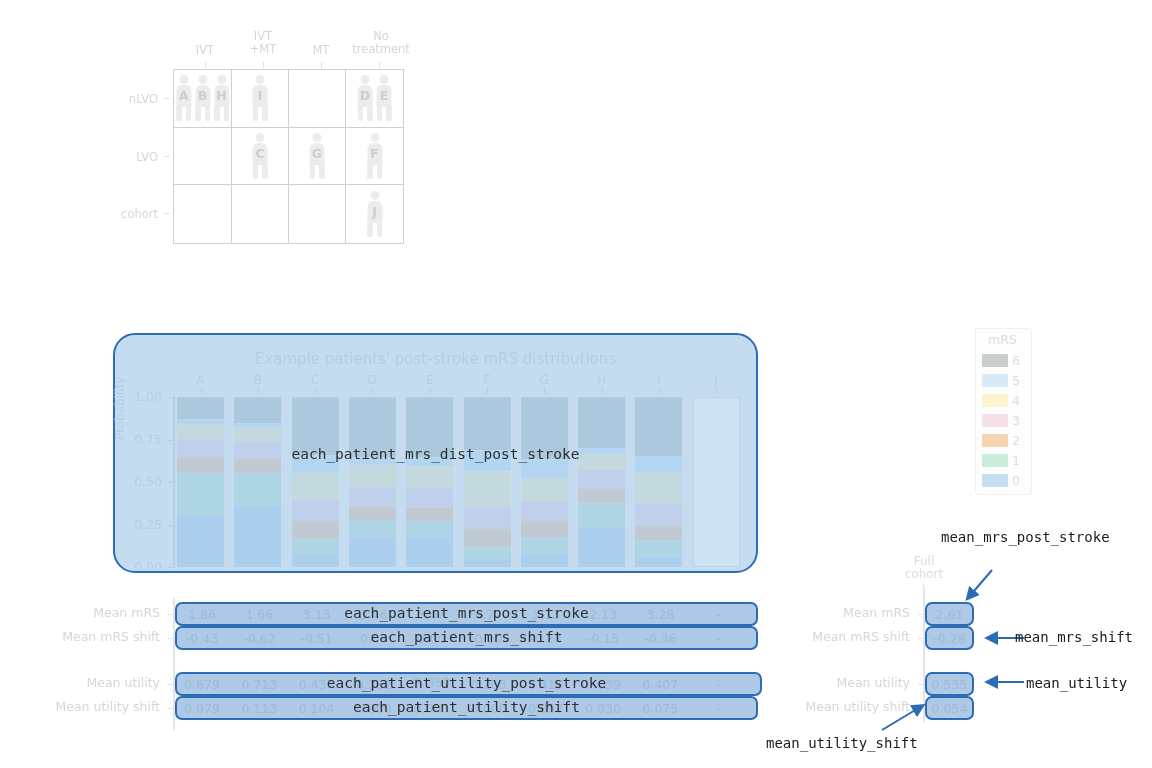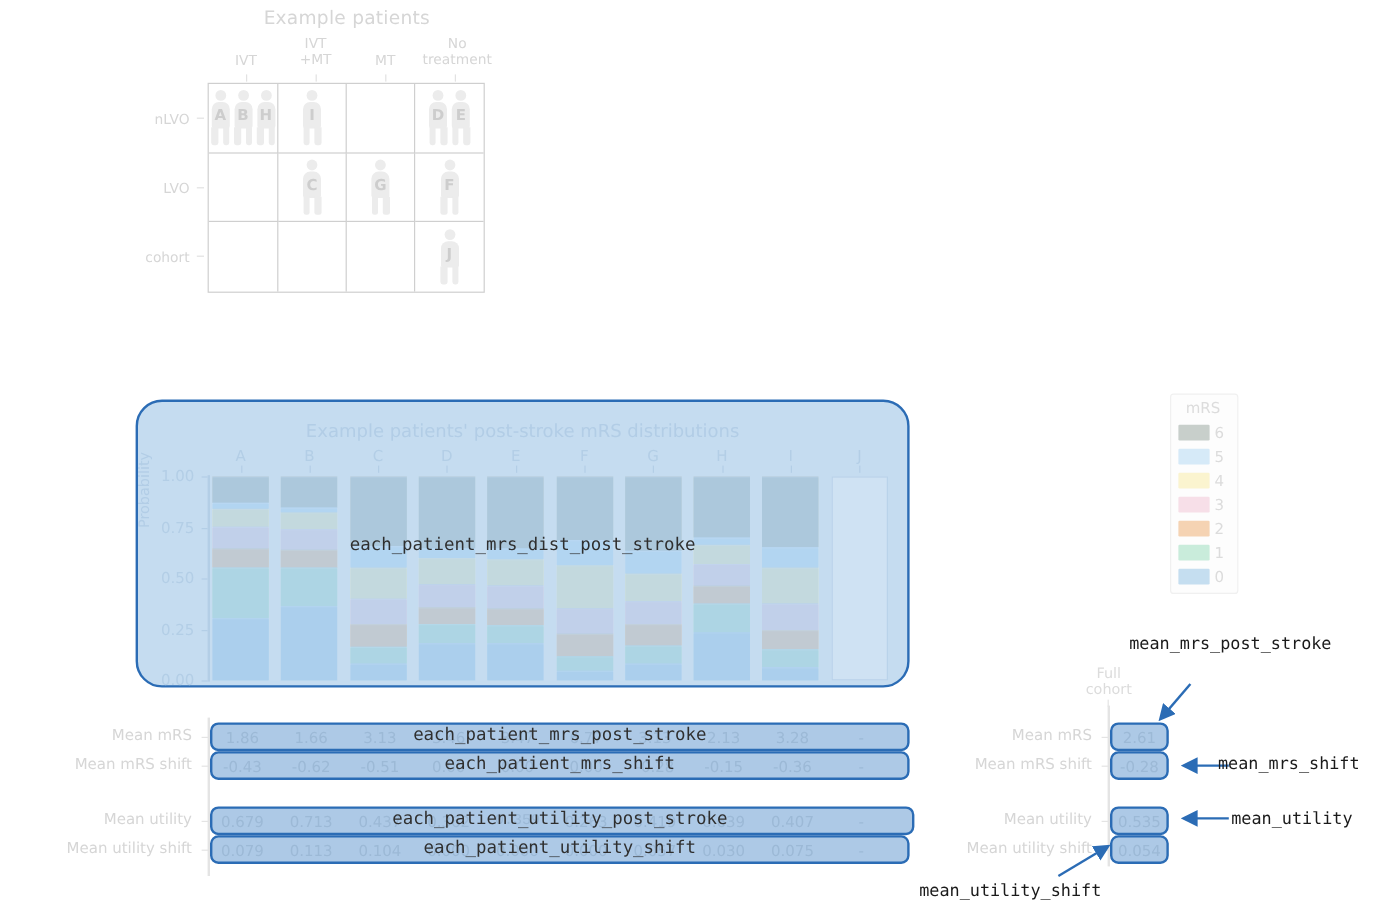--- a/index.html
+++ b/index.html
@@ -99,21 +99,20 @@
   #cohort-head{position:absolute;left:898px;top:555px;width:52px;text-align:center;
       font-size:12px;color:#dcdcdc;line-height:13px;}
   #cohort-tick{position:absolute;left:923px;top:583px;width:1px;height:6px;background:#e4e4e4;}
   .ann{position:absolute;font-family:"DejaVu Sans Mono",monospace;font-size:14px;color:#1a1a1a;white-space:nowrap;}
   svg.arrow{position:absolute;overflow:visible;}
 </style>
 </head>
 <body>
 
 <div class="abs" id="patient-grid-panel">
-  <div id="patients-title">Example patients</div>
 
   <div class="col-head" style="left:173px;top:44px;">IVT</div>
   <div class="col-head" style="left:231px;top:30px;">IVT<br>+MT</div>
   <div class="col-head" style="left:289px;top:44px;">MT</div>
   <div class="col-head" style="left:343px;top:30px;width:76px;">No<br>treatment</div>
 
   <div class="grid-tick" style="left:205px;"></div>
   <div class="grid-tick" style="left:263px;"></div>
   <div class="grid-tick" style="left:321px;"></div>
   <div class="grid-tick" style="left:379px;"></div>

